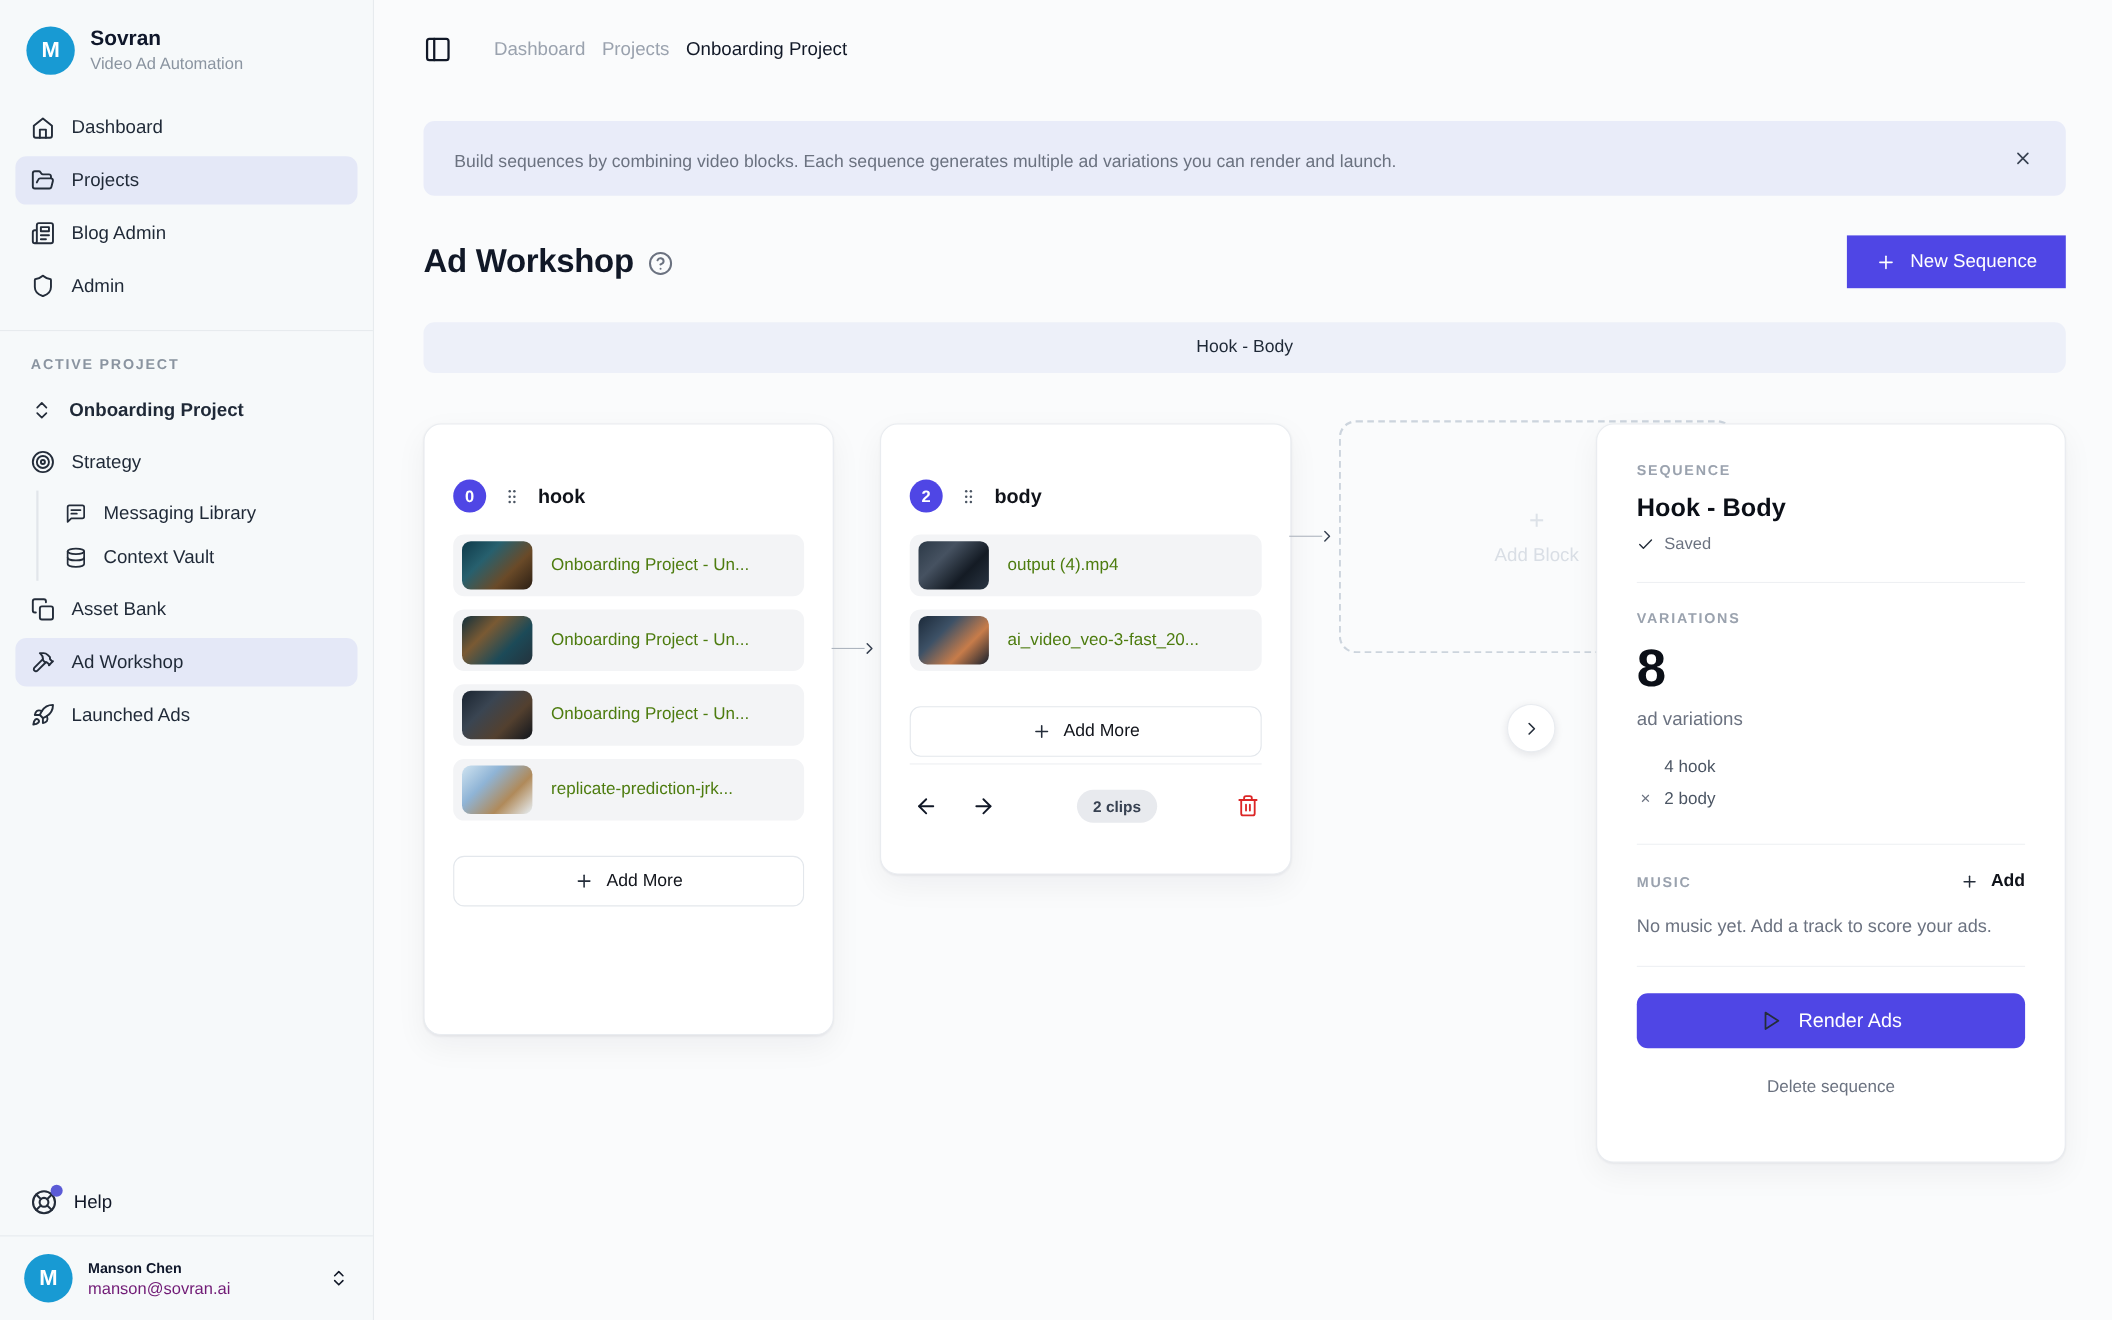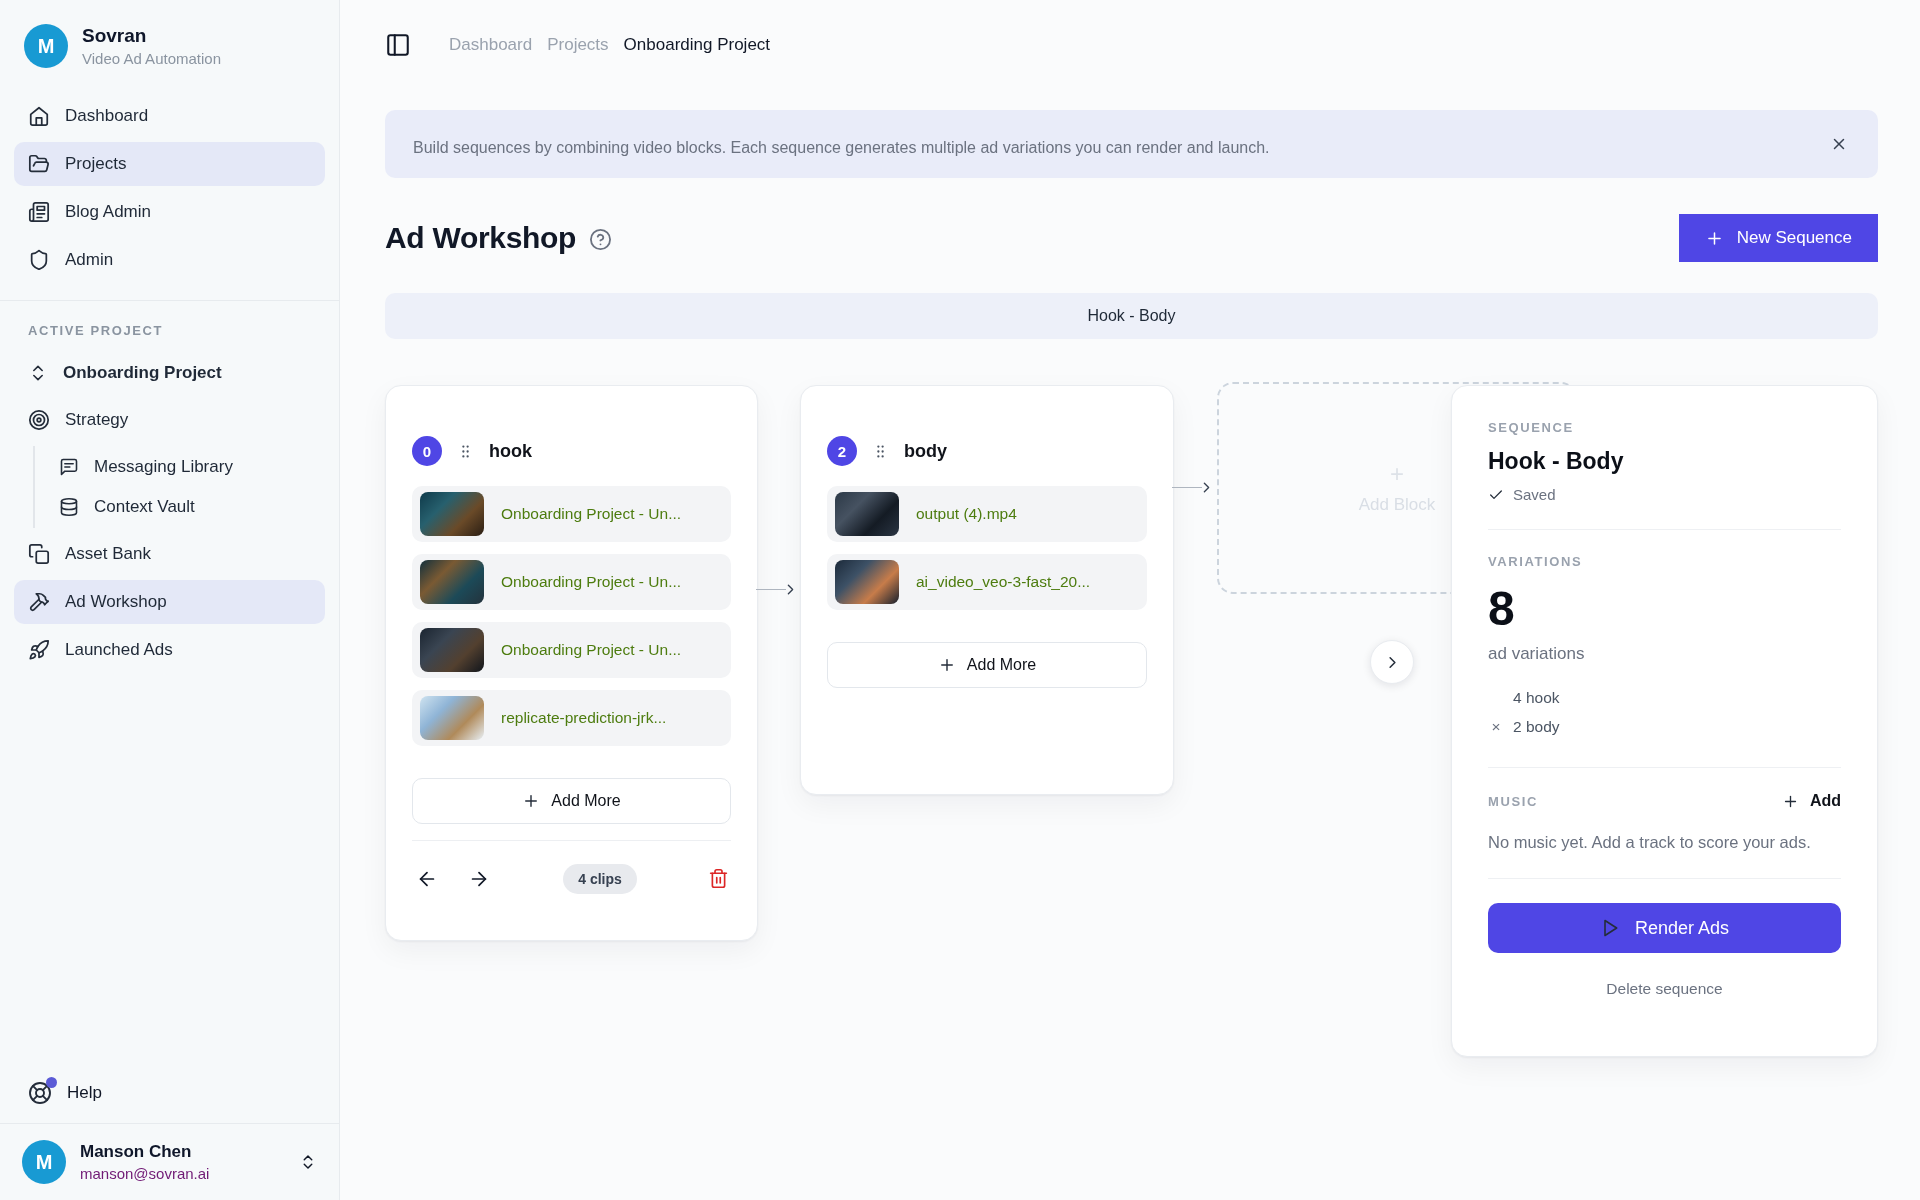--- a/index.html
+++ b/index.html
@@ -54,21 +54,21 @@
   .help-row { display:flex; align-items:center; gap:15px; padding:14px 28px 18px; font-size:17px; cursor:pointer; }
   .help-icon-wrap { position:relative; }
   .help-dot {
     position:absolute; top:-4px; right:-5px; width:11px; height:11px;
     border-radius:50%; background:var(--help-dot,#5b5bd6);
   }
   .user-row {
     display:flex; align-items:center; gap:14px;
     padding:16px 22px; border-top:1px solid #e7ebee; cursor:pointer;
   }
-  .user-name  { font-size:17px; font-weight:700; color:#0f172a; }
+  .user-name  { font-size:13px; font-weight:700; color:#0f172a; }
   .user-email { font-size:15px; color:#701a75; margin-top:3px; }
   .user-caret { margin-left:auto; color:#111827; }
 
   
   .main { flex:1; padding:0 42px 0 45px; position:relative; }
 
   .topbar { display:flex; align-items:center; padding-top:27px; height:63px; }
   .panel-toggle { color:#111827; cursor:pointer; margin-right:38px; }
   .breadcrumbs { display:flex; align-items:center; gap:15px; font-size:17px; }
   .crumb { color:#9aa2ae; cursor:pointer; }
@@ -454,46 +454,20 @@
         <button class="add-more">
           <span class="icon">
             <svg width="18" height="18" viewBox="0 0 24 24" stroke-width="2">
                 <path d="M5 12h14"></path>
                 <path d="M12 5v14"></path>
               </svg>
           </span>
           <span>Add More</span>
         </button>
 
-        <div class="card-footer">
-          <span class="arrow-btn icon">
-            <svg width="22" height="22" viewBox="0 0 24 24" stroke-width="2">
-                <path d="M19 12H5"></path>
-                <path d="m12 19-7-7 7-7"></path>
-              </svg>
-          </span>
-          <span class="arrow-btn icon">
-            <svg width="22" height="22" viewBox="0 0 24 24" stroke-width="2">
-                <path d="M5 12h14"></path>
-                <path d="m12 5 7 7-7 7"></path>
-              </svg>
-          </span>
-          <span class="pill-wrap">
-            <span class="clips-pill">4 clips</span>
-          </span>
-          <span class="trash-btn icon">
-            <svg width="21" height="21" viewBox="0 0 24 24" stroke-width="2">
-                <path d="M3 6h18"></path>
-                <path d="M19 6v14a2 2 0 0 1-2 2H7a2 2 0 0 1-2-2V6"></path>
-                <path d="M8 6V4a2 2 0 0 1 2-2h4a2 2 0 0 1 2 2v2"></path>
-                <path d="M10 11v6"></path>
-                <path d="M14 11v6"></path>
-              </svg>
-          </span>
-        </div>
       </section>
 
       <div class="connector" style="left:371px; top:196px;">
         <span class="connector-line"></span>
         <span class="connector-chevron icon">
           <svg width="17" height="17" viewBox="0 0 24 24" stroke-width="2.4">
               <path d="m9 18 6-6-6-6"></path>
             </svg>
         </span>
       </div>
@@ -526,20 +500,46 @@
         <button class="add-more">
           <span class="icon">
             <svg width="18" height="18" viewBox="0 0 24 24" stroke-width="2">
                 <path d="M5 12h14"></path>
                 <path d="M12 5v14"></path>
               </svg>
           </span>
           <span>Add More</span>
         </button>
 
+        <div class="card-footer">
+          <span class="arrow-btn icon">
+            <svg width="22" height="22" viewBox="0 0 24 24" stroke-width="2">
+                <path d="M19 12H5"></path>
+                <path d="m12 19-7-7 7-7"></path>
+              </svg>
+          </span>
+          <span class="arrow-btn icon">
+            <svg width="22" height="22" viewBox="0 0 24 24" stroke-width="2">
+                <path d="M5 12h14"></path>
+                <path d="m12 5 7 7-7 7"></path>
+              </svg>
+          </span>
+          <span class="pill-wrap">
+            <span class="clips-pill">2 clips</span>
+          </span>
+          <span class="trash-btn icon">
+            <svg width="21" height="21" viewBox="0 0 24 24" stroke-width="2">
+                <path d="M3 6h18"></path>
+                <path d="M19 6v14a2 2 0 0 1-2 2H7a2 2 0 0 1-2-2V6"></path>
+                <path d="M8 6V4a2 2 0 0 1 2-2h4a2 2 0 0 1 2 2v2"></path>
+                <path d="M10 11v6"></path>
+                <path d="M14 11v6"></path>
+              </svg>
+          </span>
+        </div>
       </section>
 
       <div class="connector" style="left:787px; top:94px;">
         <span class="connector-line"></span>
         <span class="connector-chevron icon">
           <svg width="17" height="17" viewBox="0 0 24 24" stroke-width="2.4">
               <path d="m9 18 6-6-6-6"></path>
             </svg>
         </span>
       </div>

